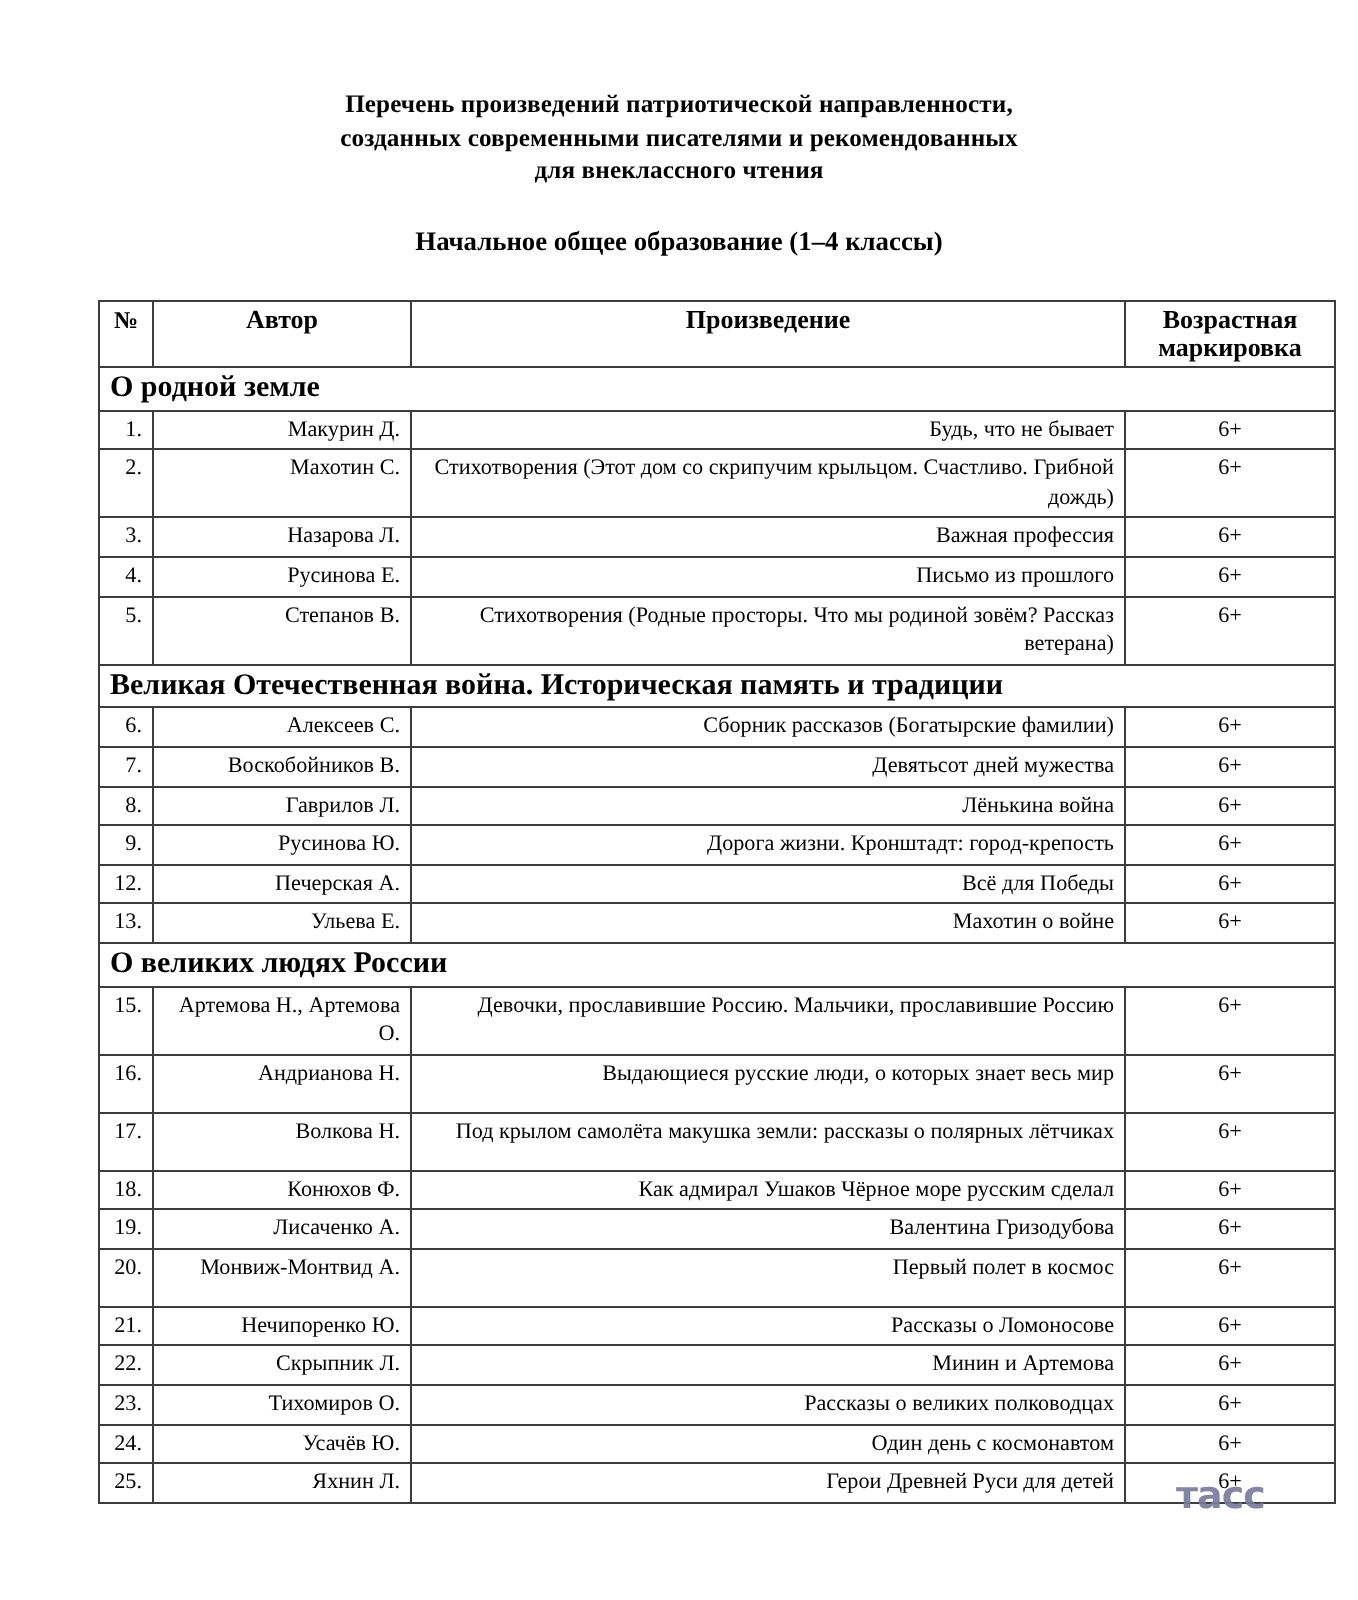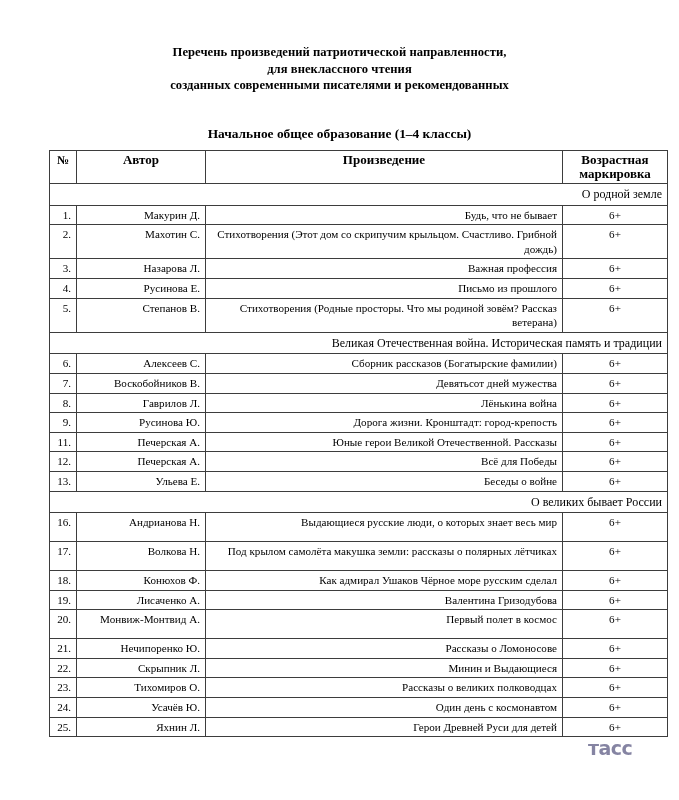--- a/index.html
+++ b/index.html
@@ -31,21 +31,21 @@
     padding: 44px 62px 0 62px;
     text-align: center;
     font-weight: bold;
     font-size: 12.6px;
     line-height: 16.6px;
     letter-spacing: 0.05px;
   }
   .doc-title .tline { display: block; }
 
   .doc-subtitle {
-    margin: 13px;
+    margin: 0;
     padding: 18px 62px 0 62px;
     text-align: center;
     font-weight: bold;
     font-size: 13.4px;
     line-height: 17px;
   }
 
   
   .table-wrap {
     position: absolute;
@@ -78,23 +78,23 @@
     font-weight: bold;
     vertical-align: middle;
     font-size: 13px;
     line-height: 14px;
     padding-top: 5px;
     padding-bottom: 5px;
   }
   thead th.h-num { font-size: 12px; }
 
   tr.section-row td {
-    text-align: right;
-    font-weight: normal;
-    font-size: 12px;
+    text-align: left;
+    font-weight: bold;
+    font-size: 15px;
     padding-top: 3px;
     padding-bottom: 3px;
     vertical-align: middle;
   }
 
   td.num {
     text-align: right;
     padding-right: 4px;
     white-space: nowrap;
   }
@@ -121,22 +121,22 @@
     user-select: none;
   }
 </style>
 </head>
 <body>
 
 <div class="page">
 
   <h1 class="doc-title">
     <span class="tline">Перечень произведений патриотической направленности,</span>
+    <span class="tline">созданных современными писателями и рекомендованных</span>
     <span class="tline">для внеклассного чтения</span>
-    <span class="tline">созданных современными писателями и рекомендованных</span>
   </h1>
 
   <h2 class="doc-subtitle">Начальное общее образование (1–4 классы)</h2>
 
   <div class="table-wrap">
     <table class="listing">
       <colgroup>
         <col class="c-num">
           <col class="c-auth">
           <col class="c-work">
@@ -205,39 +205,39 @@
             <td class="work">Лёнькина война</td>
             <td class="age">6+</td>
           </tr>
           <tr class="h1">
             <td class="num">9.</td>
             <td class="auth">Русинова Ю.</td>
             <td class="work">Дорога жизни. Кронштадт: город-крепость</td>
             <td class="age">6+</td>
           </tr>
           <tr class="h1">
-            <td class="num">11.</td>
-            <td class="auth">Печерская А.</td>
-            <td class="work">Юные герои Великой Отечественной. Рассказы</td>
-            <td class="age">6+</td>
-          </tr>
-          <tr class="h1">
             <td class="num">12.</td>
             <td class="auth">Печерская А.</td>
             <td class="work">Всё для Победы</td>
             <td class="age">6+</td>
           </tr>
           <tr class="h1">
             <td class="num">13.</td>
             <td class="auth">Ульева Е.</td>
-            <td class="work">Беседы о войне</td>
+            <td class="work">Махотин о войне</td>
             <td class="age">6+</td>
           </tr>
           <tr class="section-row">
-            <td colspan="4">О великих бывает России</td>
+            <td colspan="4">О великих людях России</td>
+          </tr>
+          <tr class="h2">
+            <td class="num">15.</td>
+            <td class="auth">Артемова Н., Артемова О.</td>
+            <td class="work">Девочки, прославившие Россию. Мальчики, прославившие Россию</td>
+            <td class="age">6+</td>
           </tr>
           <tr class="h2">
             <td class="num">16.</td>
             <td class="auth">Андрианова Н.</td>
             <td class="work">Выдающиеся русские люди, о которых знает весь мир</td>
             <td class="age">6+</td>
           </tr>
           <tr class="h2">
             <td class="num">17.</td>
             <td class="auth">Волкова Н.</td>
@@ -264,21 +264,21 @@
           </tr>
           <tr class="h1">
             <td class="num">21.</td>
             <td class="auth">Нечипоренко Ю.</td>
             <td class="work">Рассказы о Ломоносове</td>
             <td class="age">6+</td>
           </tr>
           <tr class="h1">
             <td class="num">22.</td>
             <td class="auth">Скрыпник Л.</td>
-            <td class="work">Минин и Выдающиеся</td>
+            <td class="work">Минин и Артемова</td>
             <td class="age">6+</td>
           </tr>
           <tr class="h1">
             <td class="num">23.</td>
             <td class="auth">Тихомиров О.</td>
             <td class="work">Рассказы о великих полководцах</td>
             <td class="age">6+</td>
           </tr>
           <tr class="h1">
             <td class="num">24.</td>

